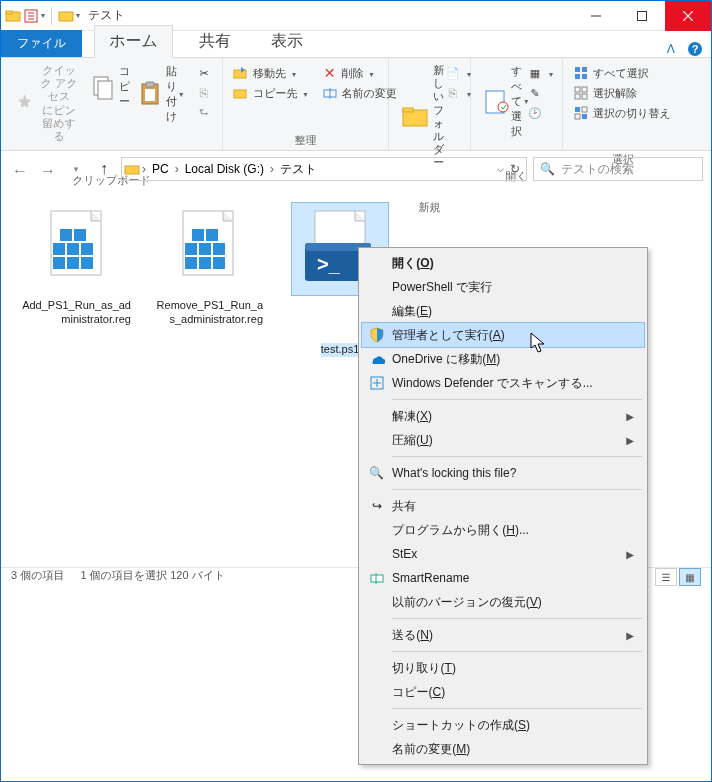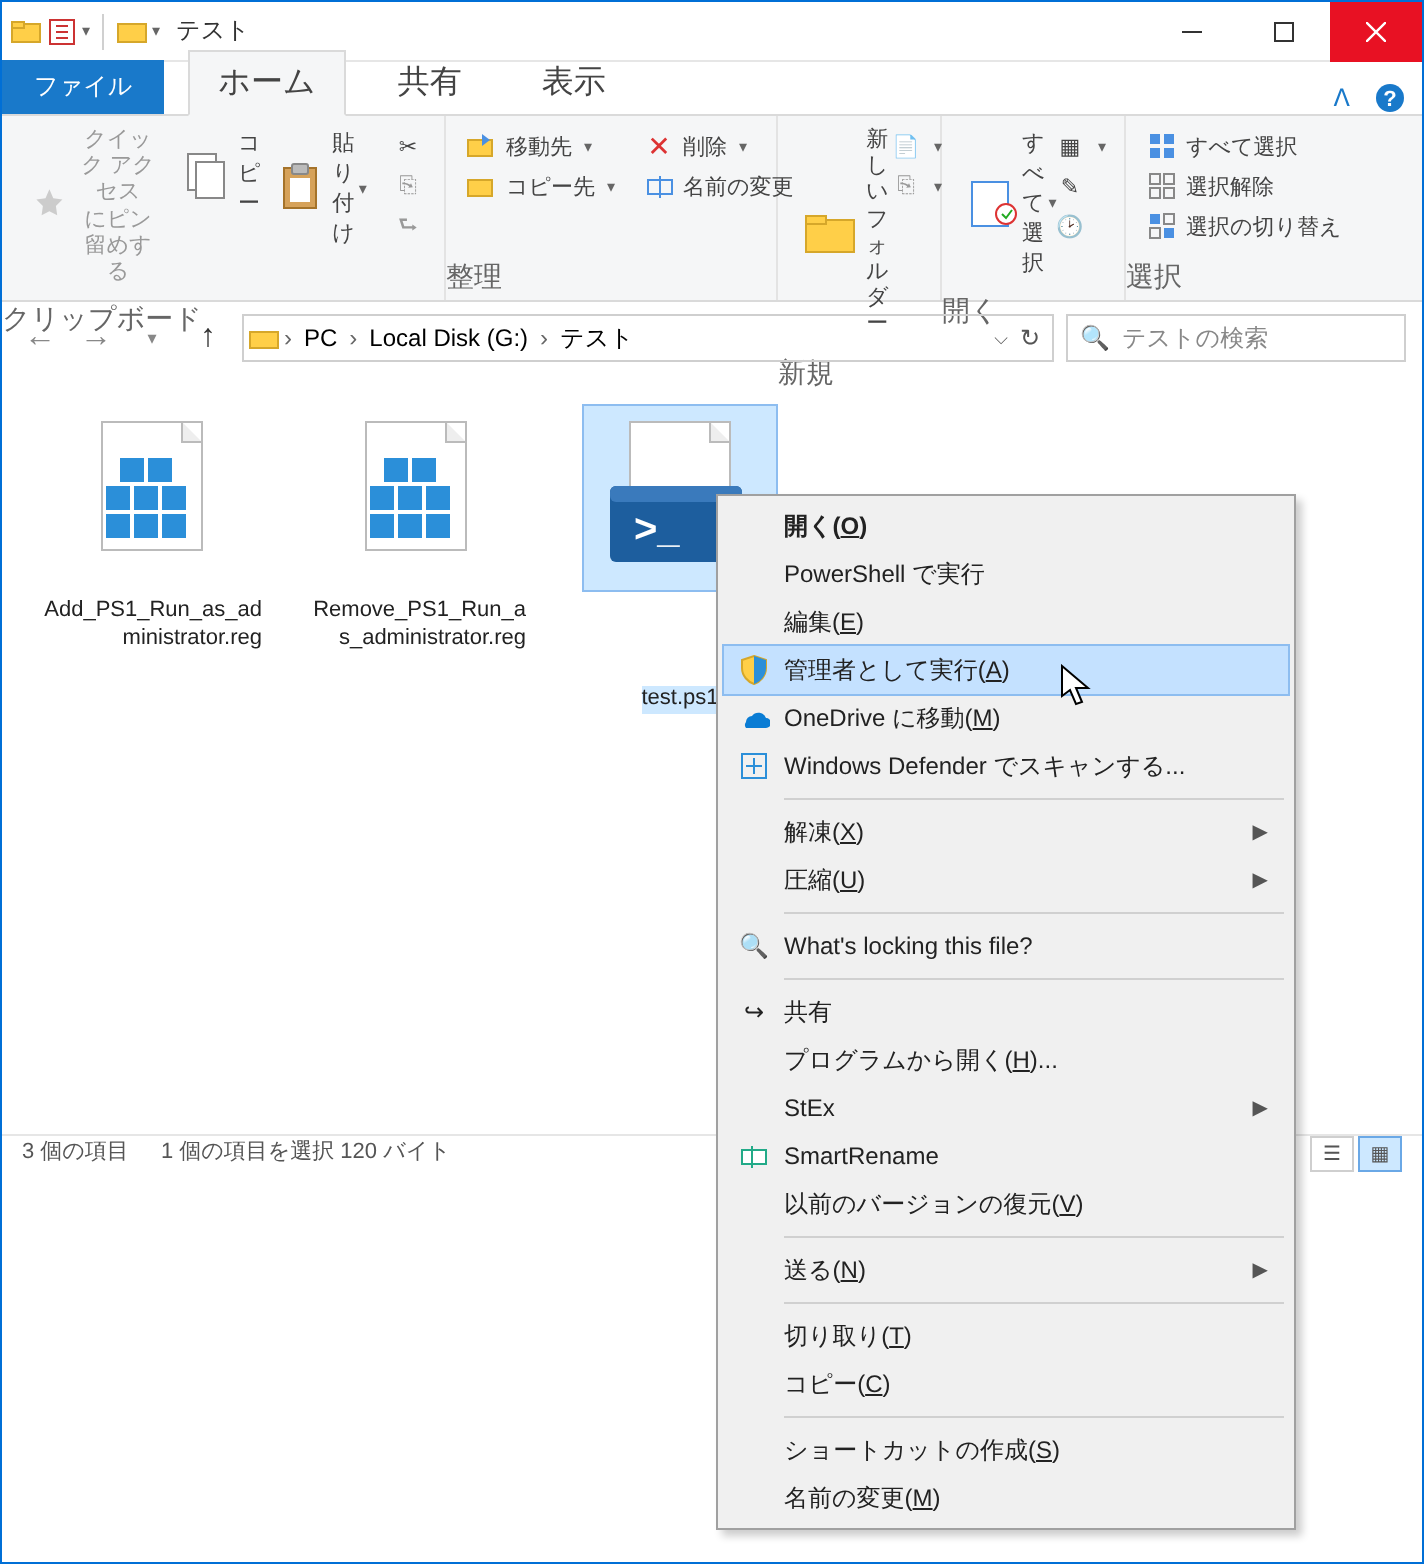--- a/index.html
+++ b/index.html
@@ -15,21 +15,21 @@
 
     .tabbar { height: 26px; background: #fff; display: flex; align-items: flex-end; padding-left: 0; position: relative; gap: 12px; }
     .tab-file { background: #1979ca; color: #fff; font-size: 12px; padding: 5px 16px; }
     .tab { font-size: 16px; color: #444; padding: 5px 14px;}
     .tab.active { border: 1px solid #dadada; border-bottom: 1px solid #f5f6f7; background: #f5f6f7; position: relative; top: 1px; }
     .tabbar .right { margin-left: auto; display:flex; align-items:center; padding-right: 8px; gap: 12px; }
 
     .ribbon { height: 94px; background: #f5f6f7; border-top: 1px solid #dadada; border-bottom: 1px solid #dadada; display: flex; }
     .rgroup { border-right: 1px solid #e3e3e3; display: flex; flex-direction: column; }
     .rgroup .body { flex: 1; display: flex; align-items: flex-start; padding: 4px 6px; }
-    .rgroup .label { font-size: 14px; color: #666; padding: 2px 0; }
+    .rgroup .label { font-size: 11px; color: #666; text-align: center; padding: 2px 0; margin-top: 22px; }
     .rbtn-lg { display: flex; align-items: center; justify-content: flex-start; padding: 2px 6px; font-size: 11px; color: #444; min-width: 46px; gap: 2px; }
     .rbtn-lg .lglabel { text-align: center; line-height: 1.2; }
     .rbtn-sm { display: flex; align-items: center; font-size: 11px; color: #444; padding: 1px 4px; gap: 4px; white-space: nowrap; }
     .rcol { display: flex; flex-direction: column; gap: 2px; padding: 2px 0; }
     .icon16 { width: 16px; height: 16px; display: inline-flex; align-items:center; justify-content:center; }
     .icon32 { width: 32px; height: 32px; display: inline-flex; align-items:center; justify-content:center; }
     .dd::after { content: "▾"; font-size: 8px; color: #666; margin-left: 2px; }
 
     .navrow { height: 36px; display: flex; align-items: center; padding: 4px 8px; gap: 6px; }
     .navarrow { width: 22px; height: 22px; display:flex; align-items:center; justify-content:center; color: #888; }

